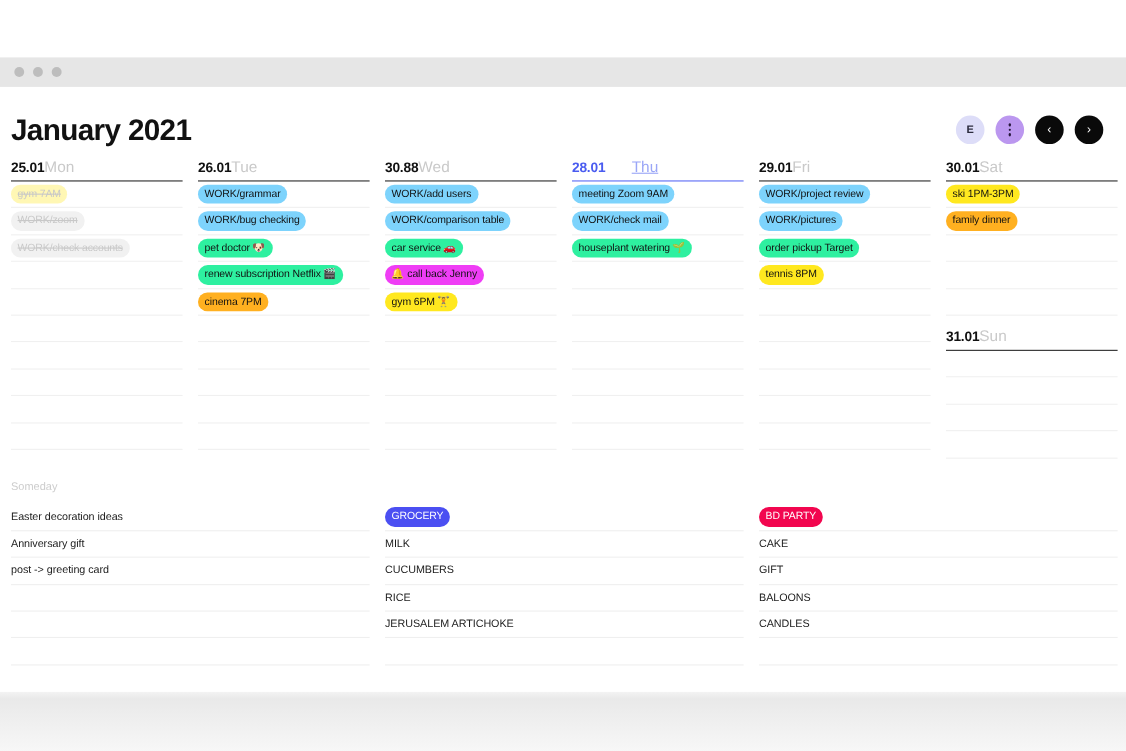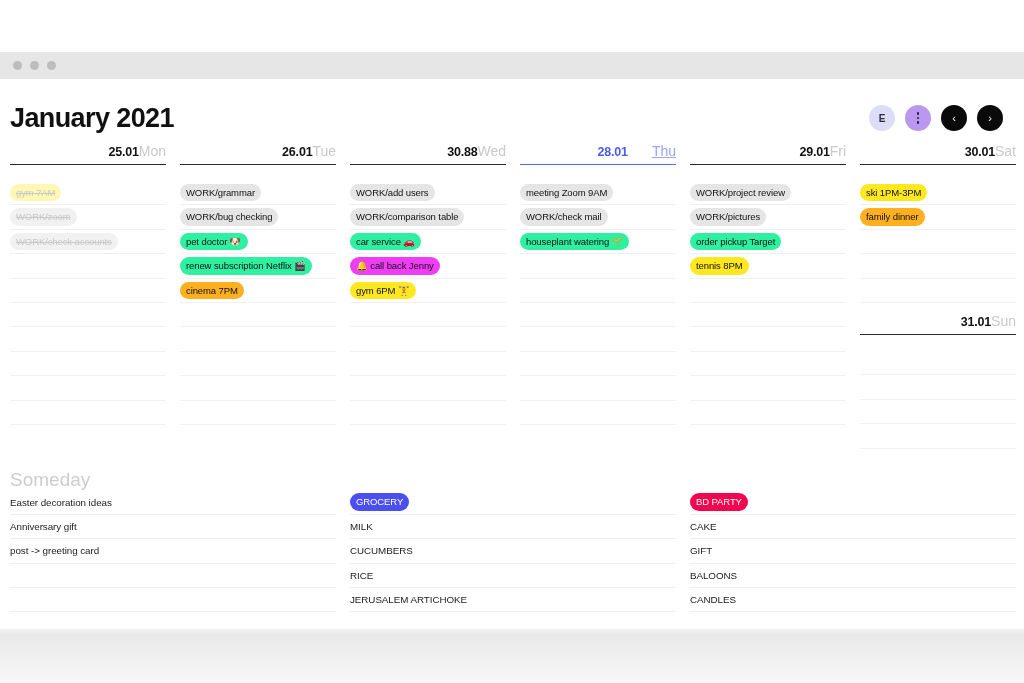--- a/index.html
+++ b/index.html
@@ -103,60 +103,60 @@
   .week-grid {
     display: flex;
     padding: 0 10px;
     gap: 14px;
   }
   .day-col { width: 156px; flex: 0 0 156px; }
 
   .day-head {
     display: flex;
     align-items: baseline;
-    justify-content: flex-end;
+    justify-content: flex-start;
     padding-bottom: 5px;
     border-bottom: 1.6px solid #2a2a2a;
   }
   .day-head.is-today { border-bottom-color: #5b6bf5; gap: 24px; }
   .day-date {
     font-size: 12.5px;
     font-weight: bold;
     color: #111111;
     letter-spacing: -0.2px;
   }
   .day-name {
     font-size: 14px;
     color: #c9c9c9;
   }
   .day-head.is-today .day-date { color: #4a5cf0; }
   .day-head.is-today .day-name { color: #9aa6f7; text-decoration: underline; }
 
-  .slot-list { margin-top: 16px; }
+  .slot-list { margin-top: 0; }
   .slot {
     height: 24.4px;
     border-bottom: 1px solid #f0f0f0;
     display: flex;
     align-items: center;
   }
 
   
   .pill {
     display: inline-block;
     font-size: 9.5px;
     line-height: 13px;
     padding: 2px 6px 2.5px 6px;
     border-radius: 9px;
     color: #111111;
     white-space: nowrap;
     letter-spacing: -0.1px;
     max-width: 100%;
     overflow: hidden;
   }
-  .pill.grey    { background: #e5e5e5; }
+  .pill.grey    { background: #7dd3fc; }
   .pill.green   { background: #2ef0a0; }
   .pill.yellow  { background: #ffe81f; }
   .pill.orange  { background: #ffb020; }
   .pill.magenta { background: #ef3df5; }
   .pill.blue    { background: #4b4ff2; color: #ffffff; }
   .pill.pink    { background: #f2064f; color: #ffffff; }
   .pill.done {
     text-decoration: line-through;
     opacity: 0.33;
     color: #5a5a5a;
@@ -169,21 +169,21 @@
 
   
   .lists-section {
     display: flex;
     padding: 20px 10px 0 10px;
     gap: 14px;
   }
   .list-col { width: 326px; flex: 0 0 326px; }
 
   .list-title {
-    font-size: 19px;
+    font-size: 10px;
     color: #cdcdcd;
     font-weight: normal;
     height: 22px;
   }
   .list-title.blank { visibility: hidden; }
 
   .list-row {
     height: 24.4px;
     border-bottom: 1px solid #efefef;
     display: flex;

